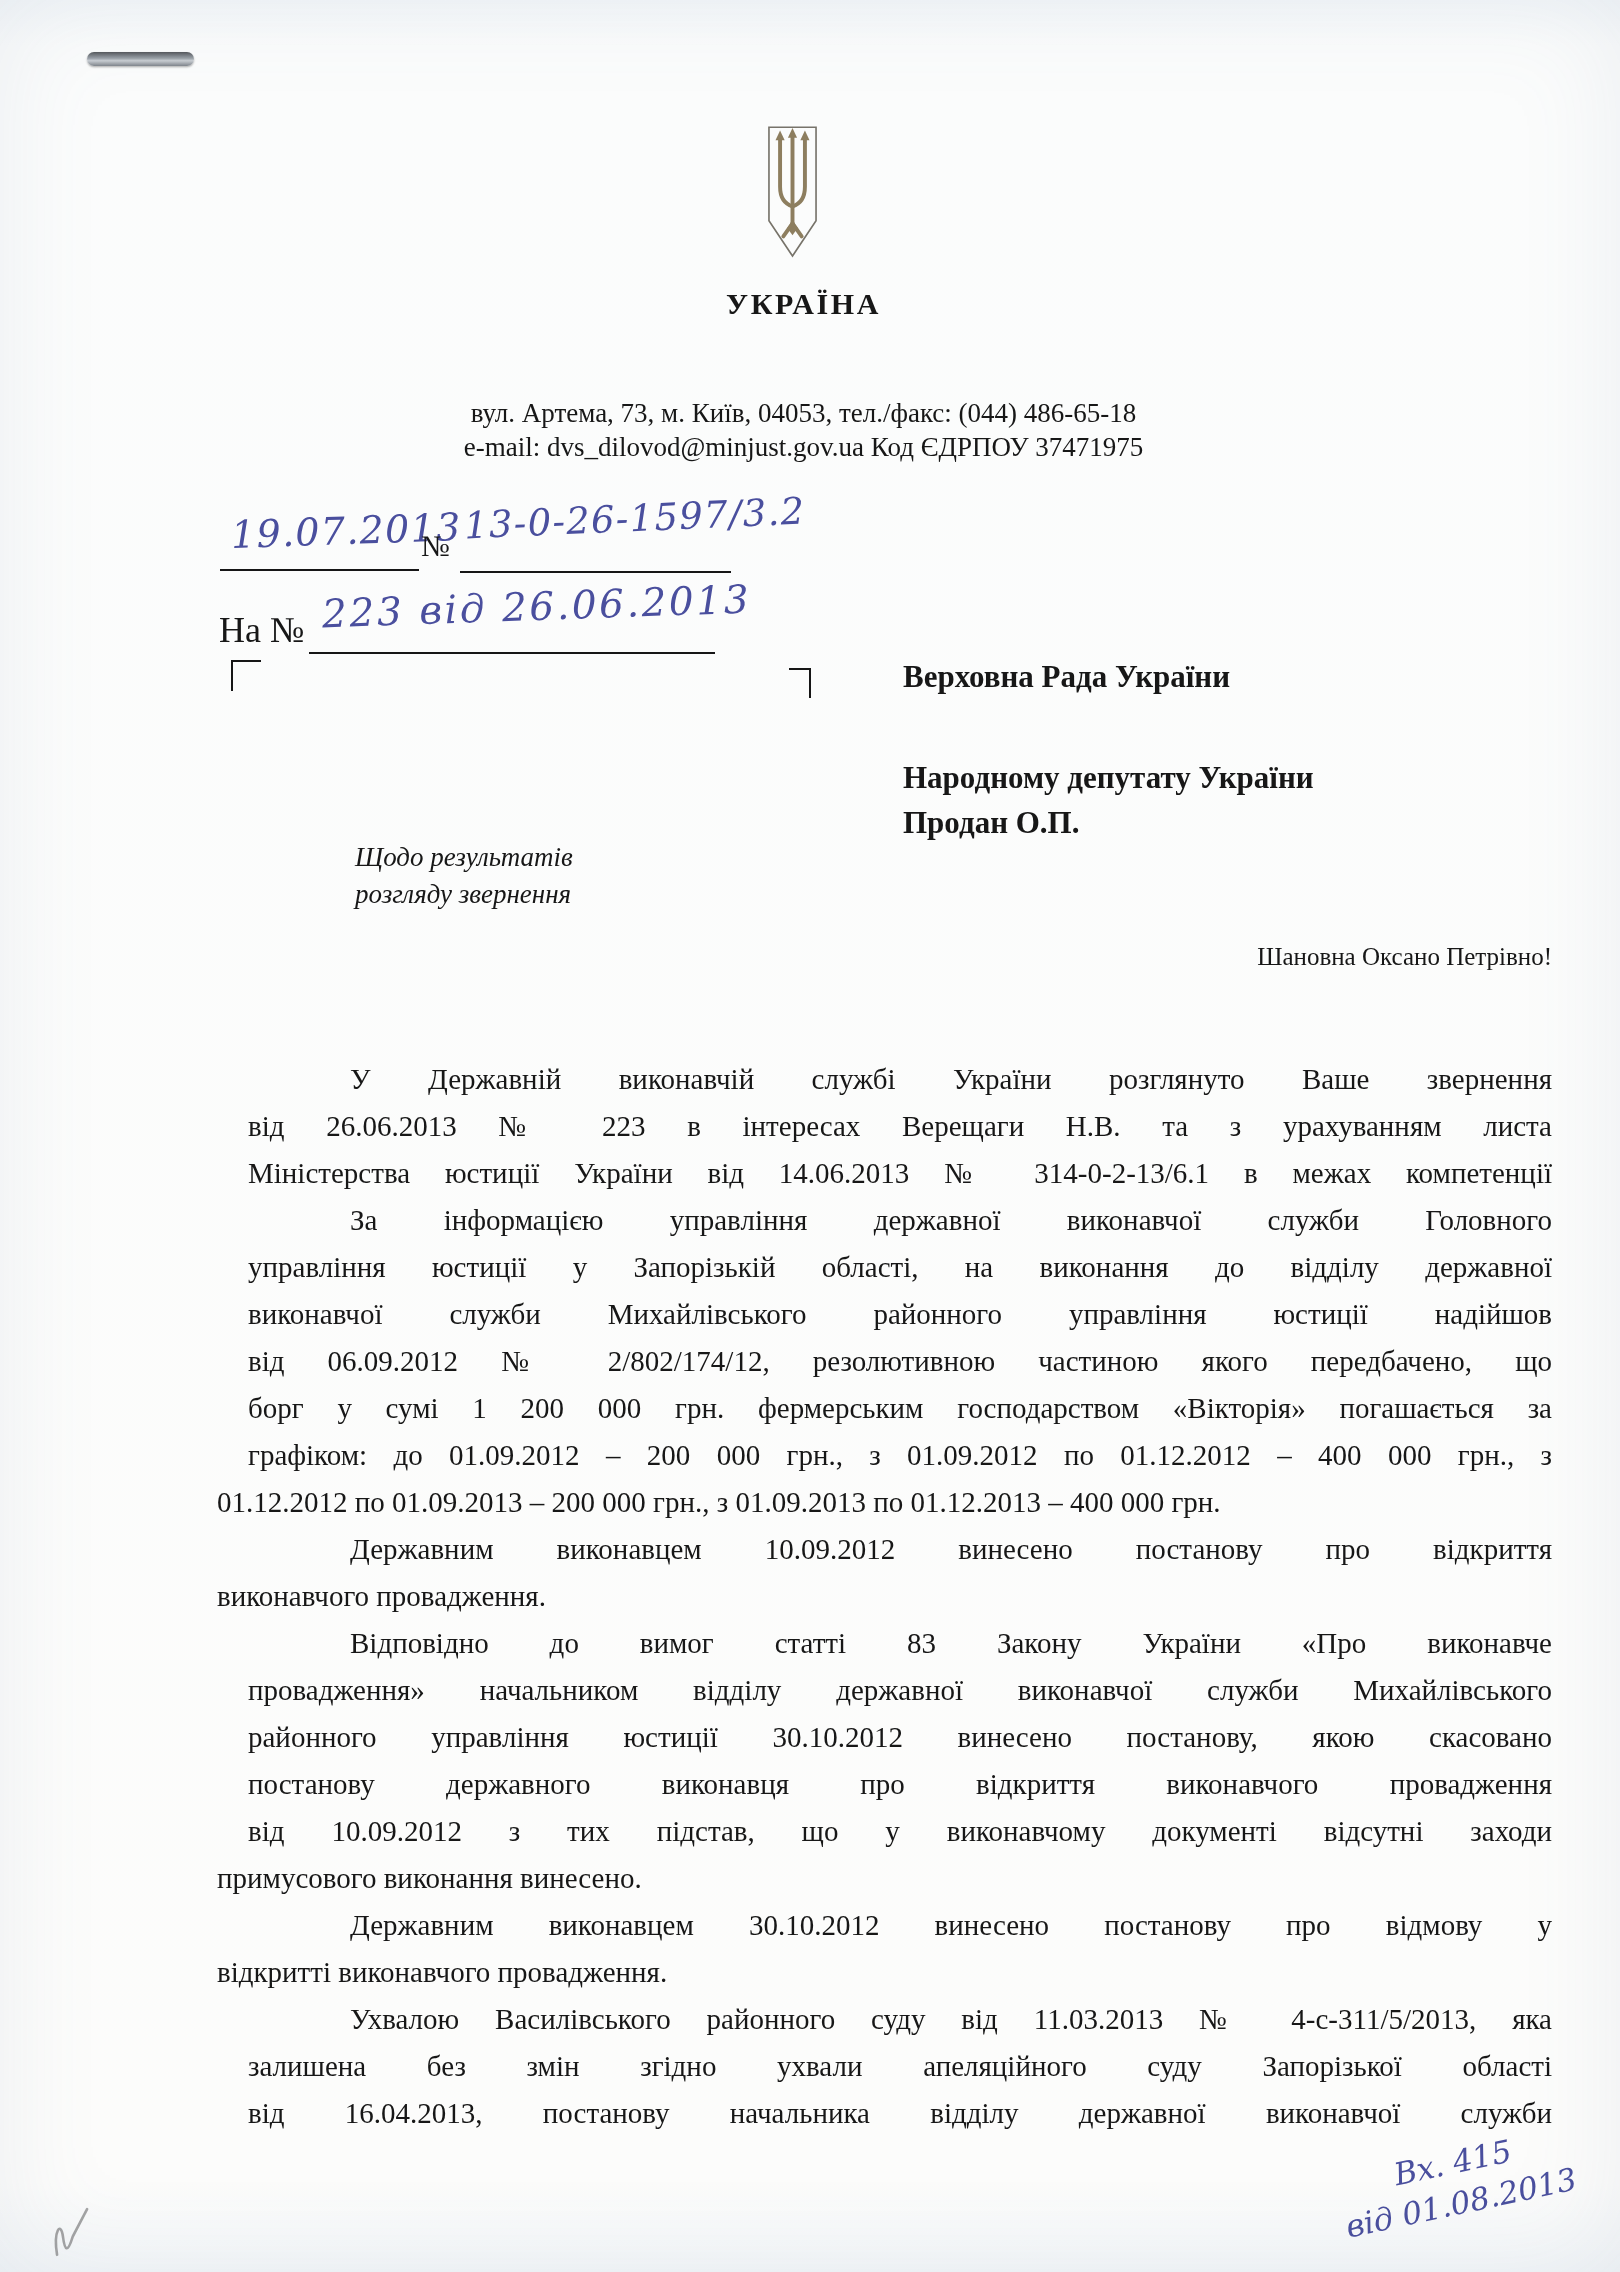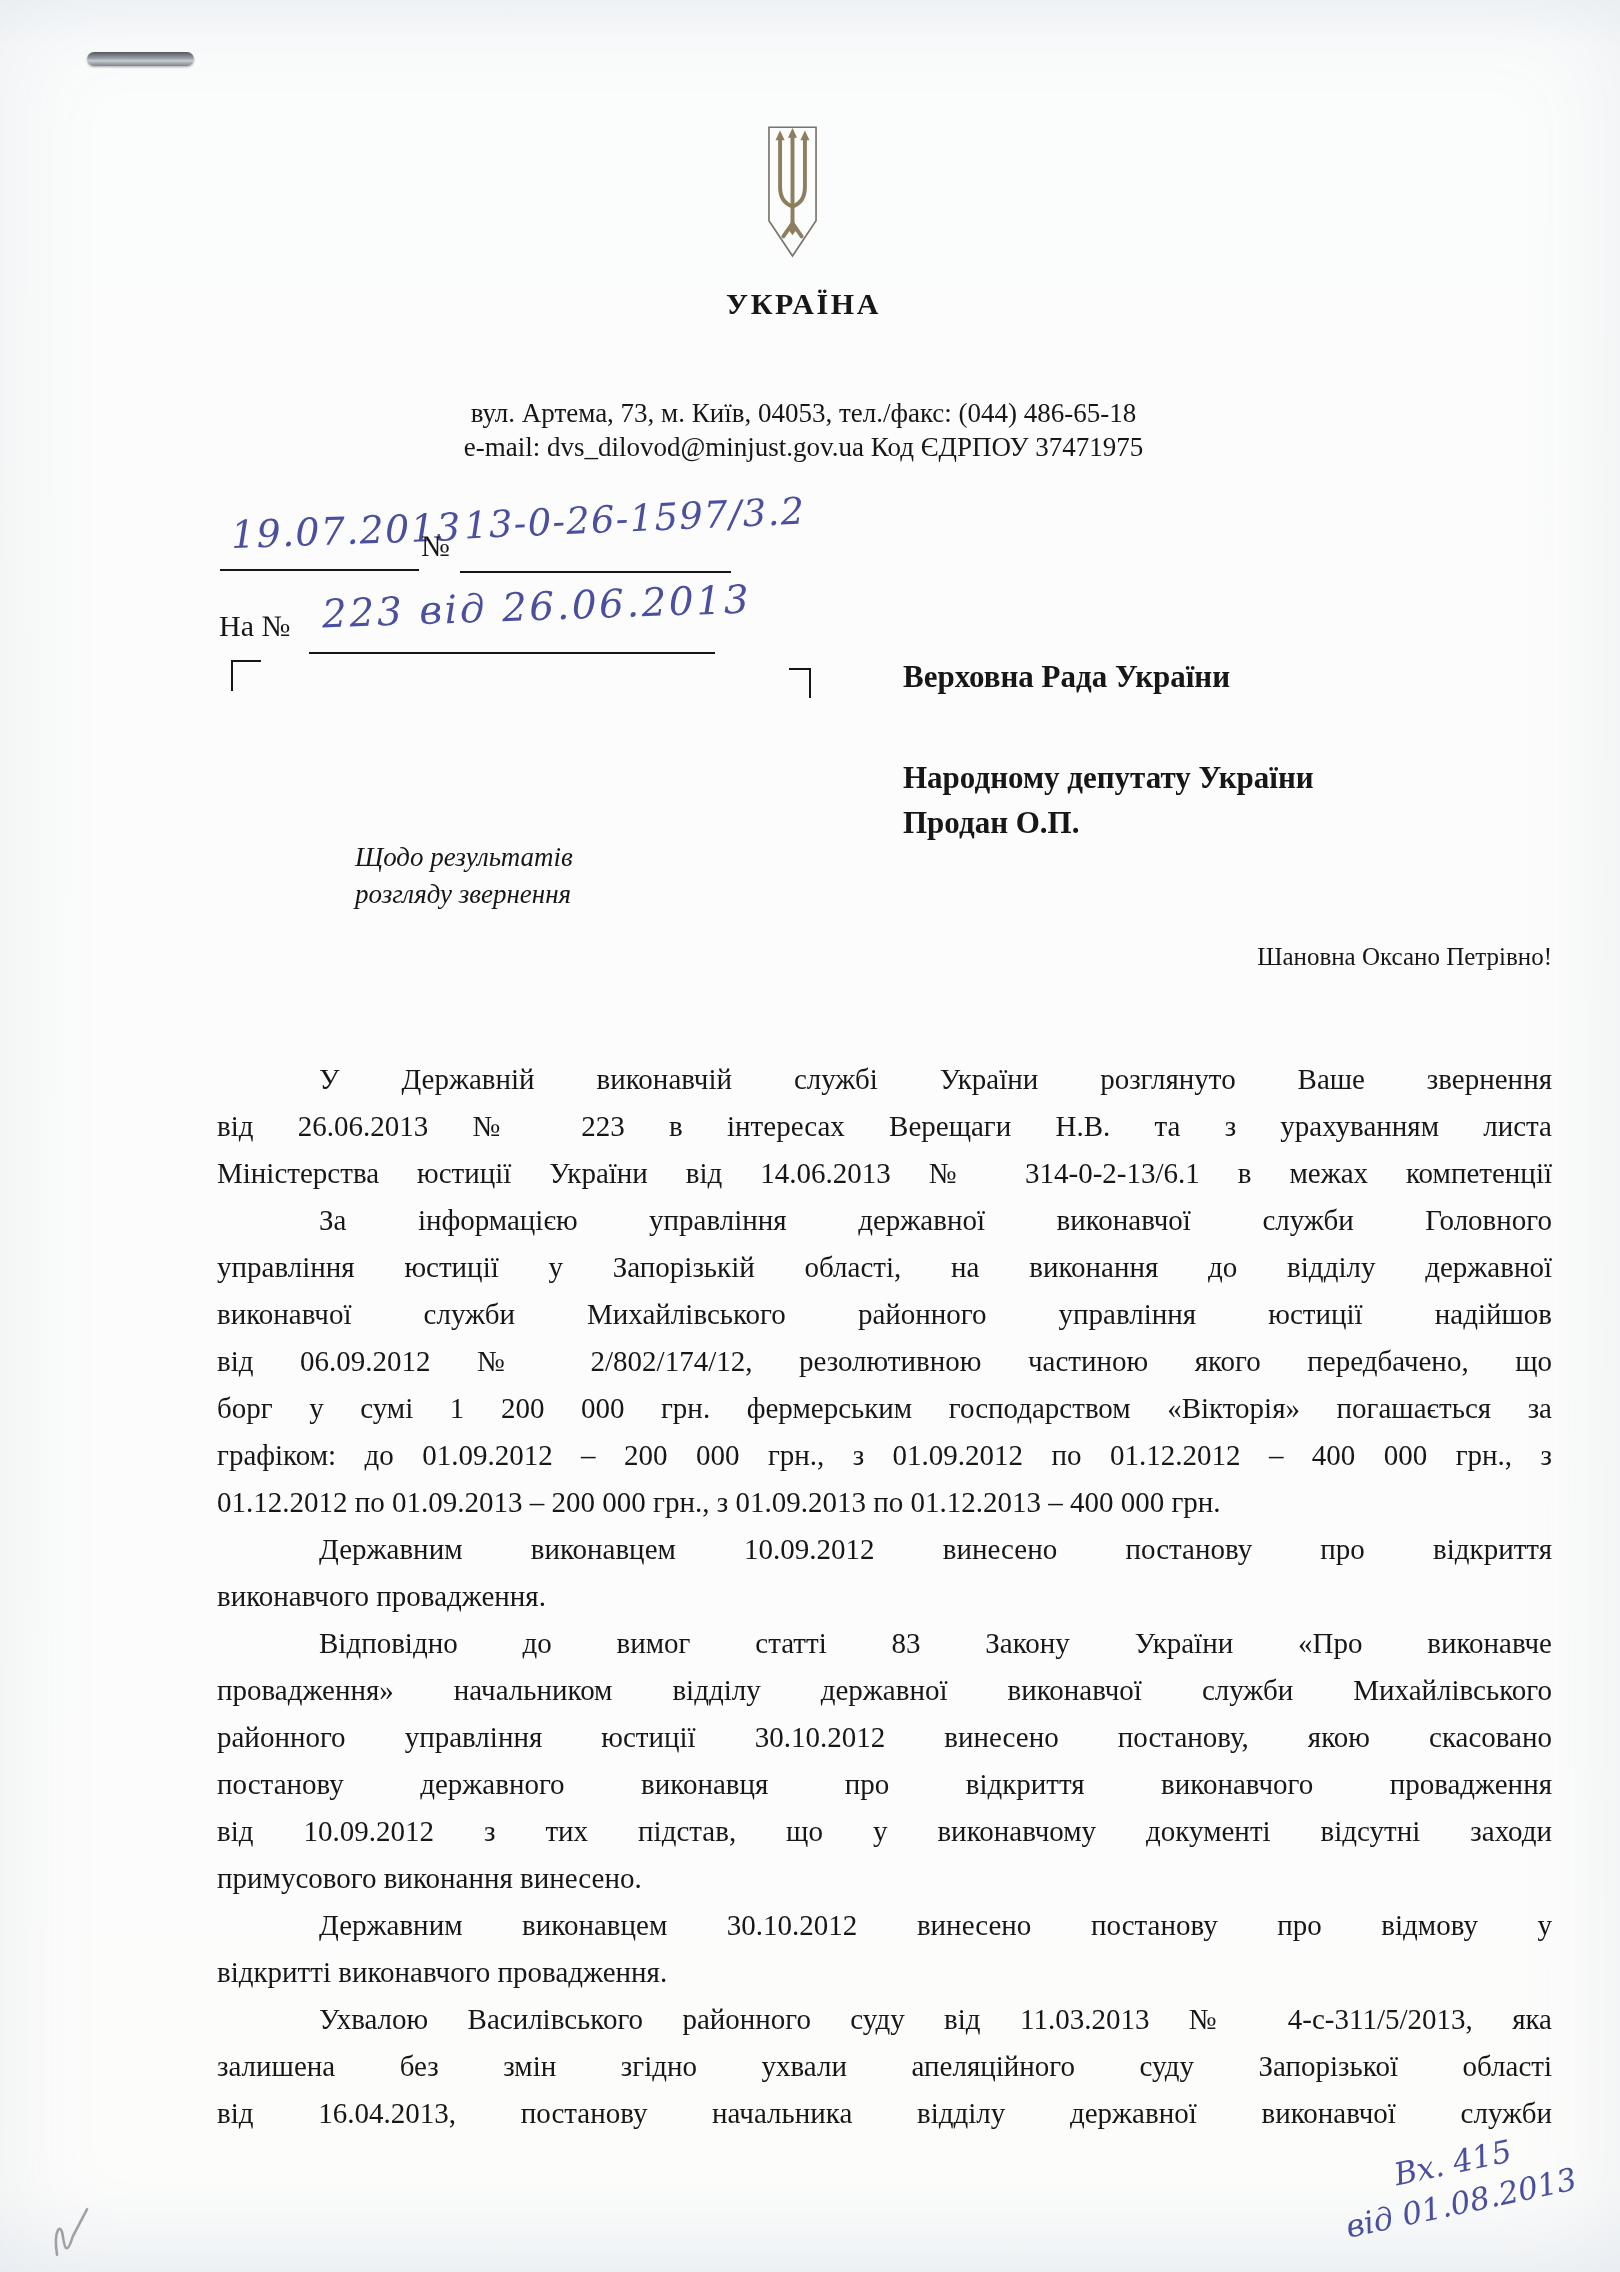--- a/index.html
+++ b/index.html
@@ -25,21 +25,21 @@
 
   .hand { position:absolute; color:#4a4f9e; font-style:italic;
     font-family:"DejaVu Serif",serif; white-space:nowrap; }
   .h-date  { left:231px; top:509px; font-size:38px; transform:rotate(-2deg); letter-spacing:1.3px; }
   .h-num   { left:464px; top:497px; font-size:37px; transform:rotate(-2.5deg); letter-spacing:1.3px; }
   .h-reply { left:322px; top:584px; font-size:39px; transform:rotate(-2deg); letter-spacing:2.6px; }
   .h-stamp { left:1299px; top:2142px; width:316px; font-size:31px; line-height:41px;
     text-align:center; transform:rotate(-12deg); }
 
   .nosign { position:absolute; left:421px; top:529px; font-size:30px; }
-  .nano   { position:absolute; left:219px; top:609px; font-size:30px; }
+  .nano   { position:absolute; left:219px; top:609px; font-size:36px; }
   .uline  { position:absolute; height:2px; background:#161616; }
   .u1 { left:220px; top:569px; width:199px; }
   .u2 { left:460px; top:571px; width:271px; }
   .u3 { left:309px; top:652px; width:406px; }
 
   .corner-l { position:absolute; left:231px;  top:660px; width:28px; height:29px;
     border-left:2px solid #161616; border-top:2px solid #161616; }
   .corner-r { position:absolute; left:789px; top:668px; width:20px; height:28px;
     border-right:2px solid #161616; border-top:2px solid #161616; }
 
@@ -47,21 +47,21 @@
   .r1 { top:659px; } .r2 { top:760px; } .r3 { top:805px; }
 
   .subject { position:absolute; left:355px; top:839px; font-style:italic;
     font-size:27px; line-height:37px; }
 
   .salutation { position:absolute; left:217px; top:943px; width:1335px;
     text-align:right; font-weight:normal; font-size:25px; }
 
   .body-text { position:absolute; left:217px; top:1056px; width:1335px; font-size:29px; }
   .bline { height:47px; line-height:47px; }
-  .bline.just { text-align:justify; text-align-last:justify; text-justify:inter-word; }
+  .bline.just { text-align:justify; text-align-last:justify; text-justify:inter-word;margin-left:31px; }
   .bline.ind  { text-indent:102px; }
 
   .pencil { position:absolute; left:45px; top:2200px; width:92px; height:62px; }
 </style>
 </head>
 <body>
 
 <div class="page">
 
   <div class="staple"></div>

